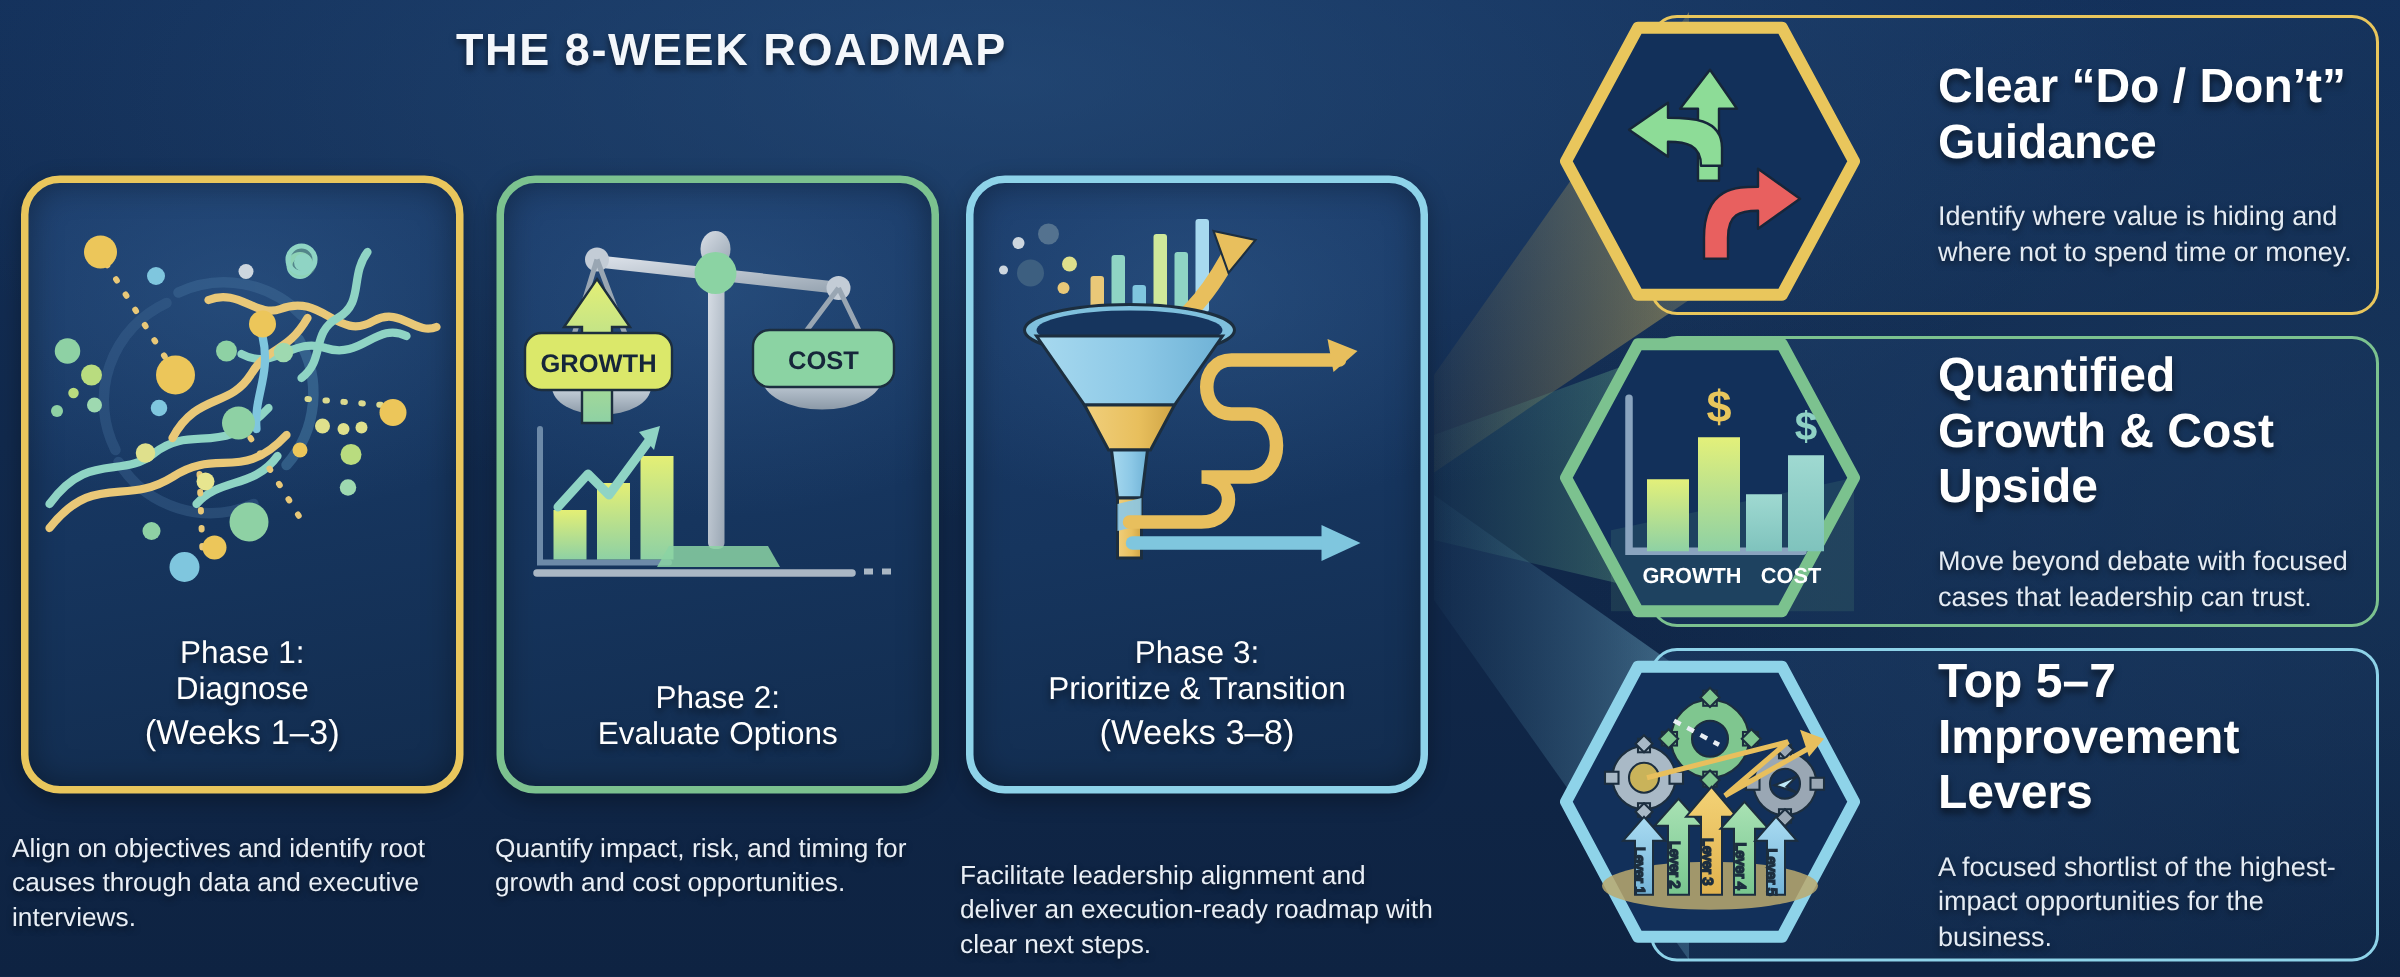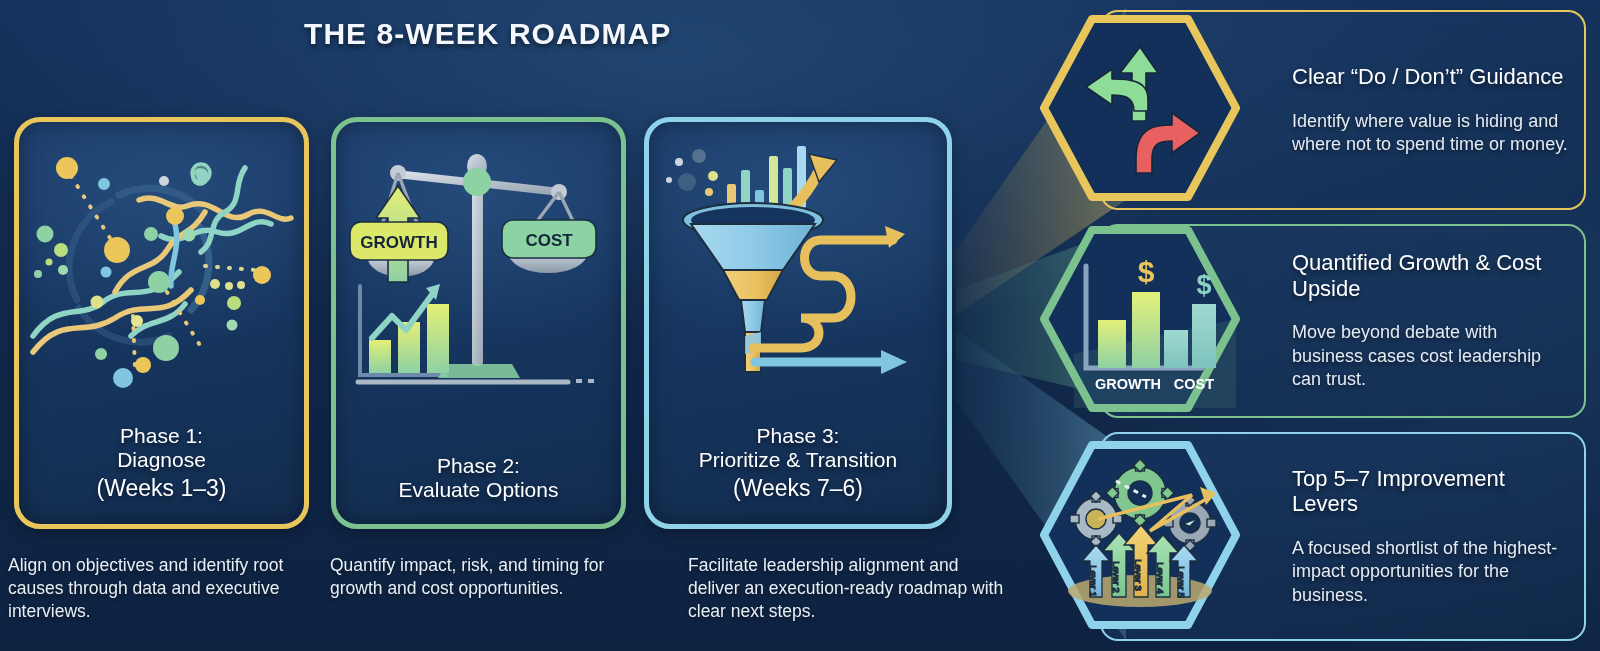--- a/index.html
+++ b/index.html
@@ -61,37 +61,37 @@
     color:#e9eff6;
     font-size:17.5px; line-height:1.32;
     text-shadow:0 2px 4px rgba(0,0,0,0.5);
   }
 
   #card1 { left:14px;  top:117px; width:295px; height:412px; border-color:#e9c65c; }
   #card2 { left:331px; top:117px; width:295px; height:412px; border-color:#7cc28f; }
   #card3 { left:644px; top:117px; width:308px; height:412px; border-color:#8ed3e9; }
   #cap1 { left:8px;   top:554px; width:307px; }
   #cap2 { left:330px; top:554px; width:300px; }
-  #cap3 { left:640px; top:554px; width:320px;margin-left:48px; }
+  #cap3 { left:640px; top:572px; width:320px; }
 
   
   .panel {
     position:absolute;
     border-radius:18px;
     border:2.5px solid;
     background:linear-gradient(150deg,rgba(30,64,108,0.55) 0%,rgba(18,44,79,0.35) 100%);
   }
   #panel1 { left:1100px; top:10px;  width:486px; height:200px; border-color:#e9c65c; }
   #panel2 { left:1100px; top:224px; width:486px; height:194px; border-color:#7cc28f; }
   #panel3 { left:1100px; top:432px; width:486px; height:209px; border-color:#8ed3e9; }
 
   .hexwrap { position:absolute; left:-62px; top:50%; transform:translateY(-50%); }
   .panel-text { position:absolute; left:190px; right:16px; top:50%; transform:translateY(-50%); }
   .panel-title {
-    color:#ffffff; font-size:22px; font-weight:normal; line-height:1.16;
+    color:#ffffff; font-size:32px; font-weight:bold; line-height:1.16;
     text-shadow:0 3px 5px rgba(0,0,0,0.55);
   }
   .panel-desc {
     margin-top:20px; color:#e4ebf3; font-size:18px; line-height:1.31;
     text-shadow:0 2px 4px rgba(0,0,0,0.5);
   }
 </style>
 </head>
 <body>
 
@@ -315,21 +315,21 @@
 
         <path d="M106,222 L238,222" fill="none" stroke="#7fc6de" stroke-width="9" stroke-linecap="round"></path>
         <path d="M232,210 L258,222 L232,234 Z" fill="#7fc6de"></path>
       </svg>
     </div>
     <div class="card-head">
       <div class="ph">
         <span>Phase 3:</span><br>
         <span>Prioritize &amp; Transition</span>
       </div>
-      <div class="wk">(Weeks 7–6)</div>
+      <div class="wk">(Weeks 3–8)</div>
     </div>
   </div>
   <div class="card-cap" id="cap3">Facilitate leadership alignment and deliver an execution-ready roadmap with clear next steps.</div>
 
   <div class="panel" id="panel1">
     <div class="hexwrap">
       <svg width="200" height="190" viewBox="0 0 200 190">
         <path d="M52,6 L148,6 L196,95 L148,184 L52,184 L4,95 Z" fill="#12305a" stroke="#e9c65c" stroke-width="8" stroke-linejoin="round"></path>
         <g stroke-linejoin="round" stroke="#16263a" stroke-width="1.6">
           <path d="M100,34 L118,60 L106,60 L106,108 L92,108 L92,60 L80,60 Z" fill="#8ddc97"></path>
@@ -365,21 +365,21 @@
         <rect x="124" y="106" width="24" height="38" fill="url(#bteal)"></rect>
         <rect x="152" y="80" width="24" height="64" fill="url(#bteal)"></rect>
         <text x="106" y="58" font-size="30" font-weight="bold" fill="#e9c65c" text-anchor="middle" font-family="Liberation Sans, sans-serif">$</text>
         <text x="164" y="70" font-size="27" font-weight="bold" fill="#8ed1c4" text-anchor="middle" font-family="Liberation Sans, sans-serif">$</text>
         <text x="88" y="165" font-size="14.5" font-weight="bold" fill="#ffffff" text-anchor="middle" font-family="Liberation Sans, sans-serif">GROWTH</text>
         <text x="154" y="165" font-size="14.5" font-weight="bold" fill="#ffffff" text-anchor="middle" font-family="Liberation Sans, sans-serif">COST</text>
       </svg>
     </div>
     <div class="panel-text">
       <div class="panel-title">Quantified Growth &amp; Cost Upside</div>
-      <div class="panel-desc">Move beyond debate with business cases cost leadership can trust.</div>
+      <div class="panel-desc">Move beyond debate with focused cases that leadership can trust.</div>
     </div>
   </div>
 
   <div class="panel" id="panel3">
     <div class="hexwrap">
       <svg width="200" height="200" viewBox="0 0 200 200">
         <defs>
           <linearGradient id="lv-b" x1="0" y1="0" x2="0" y2="1">
             <stop offset="0" stop-color="#a9dbf2"></stop>
               <stop offset="1" stop-color="#74b4d8"></stop>

